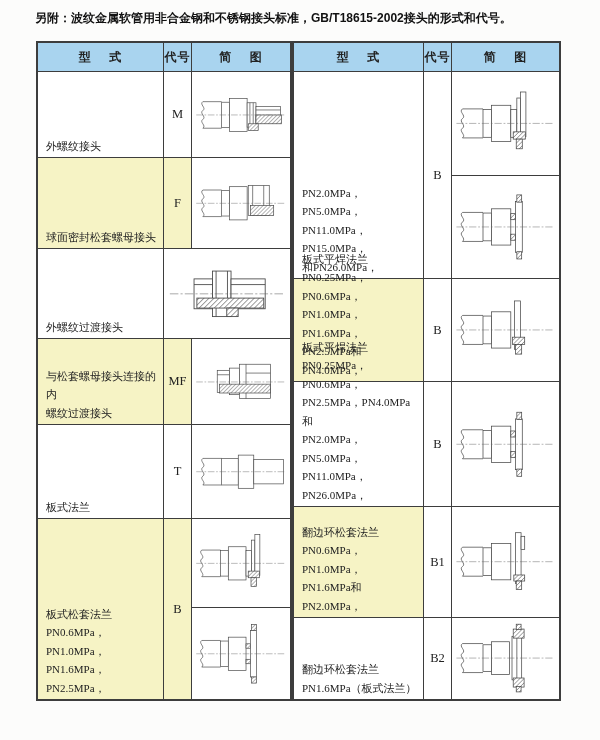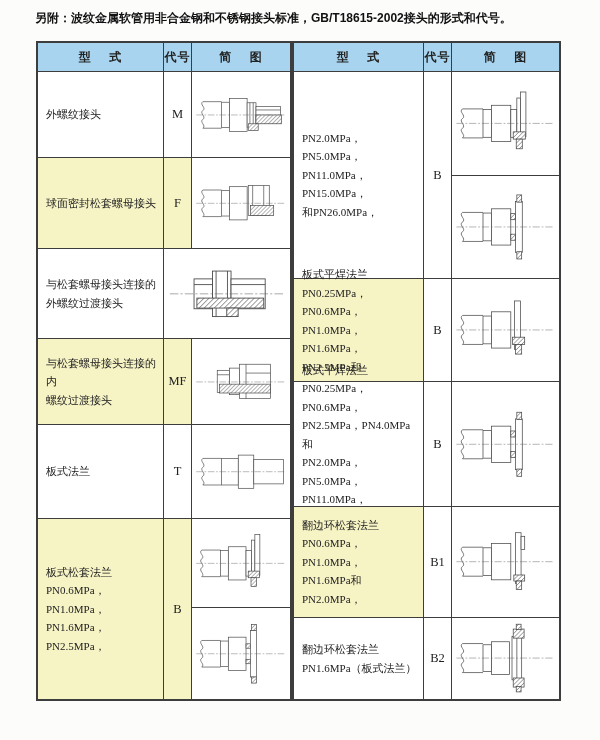--- a/index.html
+++ b/index.html
@@ -14,21 +14,21 @@
   .row:last-child{border-bottom:none}
   .cell{box-sizing:border-box;border-right:1px solid var(--border);background:#fff}
   .cell:last-child{border-right:none}
   .tbl-left .c1{width:126px}
   .tbl-right .c1{width:130px}
   .c2{width:28px}
   .c3{flex:1}
   .head{height:29px}
   .head .cell{background:var(--header-bg);display:flex;align-items:center;justify-content:center;
     font-weight:700;font-size:12px;color:#222;white-space:pre;letter-spacing:1px}
-  .type{display:flex;flex-direction:column;justify-content:center;text-align:left;
+  .type{display:flex;flex-direction:column;justify-content:flex-end;text-align:left;
     padding:2px 3px 2px 8px;font-family:"Liberation Serif","DejaVu Serif",serif;font-size:11px;line-height:18.5px;color:#222}
   .code{display:flex;align-items:center;justify-content:center;
     font-family:"Liberation Serif","DejaVu Serif",serif;font-size:12.5px;color:#222}
   .hl{background:var(--highlight-bg)}
   .diag-wrap{display:flex;flex-direction:column;padding:0}
   .diag{flex:1;display:flex;align-items:center;justify-content:center;overflow:hidden;background:#fff}
   .diag svg{width:96%;height:94%}
   .split-top{border-bottom:1px solid var(--border)}
 </style>
 </head>
@@ -102,21 +102,20 @@
                   <rect x="102" y="60" width="42" height="18" fill="url(#hatch1)"></rect>
                   <line x1="4" y1="56" x2="166" y2="56" stroke="#666" stroke-width="0.8" stroke-dasharray="12 3 3 3"></line>
                 </g>
               </svg>
             </div>
         </div>
       </div>
 
       <div class="row" style="height:90px">
         <div class="cell c1 type">
-            <div>与松套螺母接头连接的</div>
             <div>外螺纹过渡接头</div>
           </div>
         <div class="cell c3 diag-wrap">
           <div class="diag">
               <svg viewBox="0 0 170 112" preserveAspectRatio="xMidYMid meet">
                 <defs>
                   <pattern id="hatch2" width="5" height="5" patternUnits="userSpaceOnUse" patternTransform="rotate(45)">
                     <rect width="5" height="5" fill="#ffffff"></rect>
                     <line x1="0" y1="0" x2="0" y2="5" stroke="#555555" stroke-width="1.6"></line>
                   </pattern>

